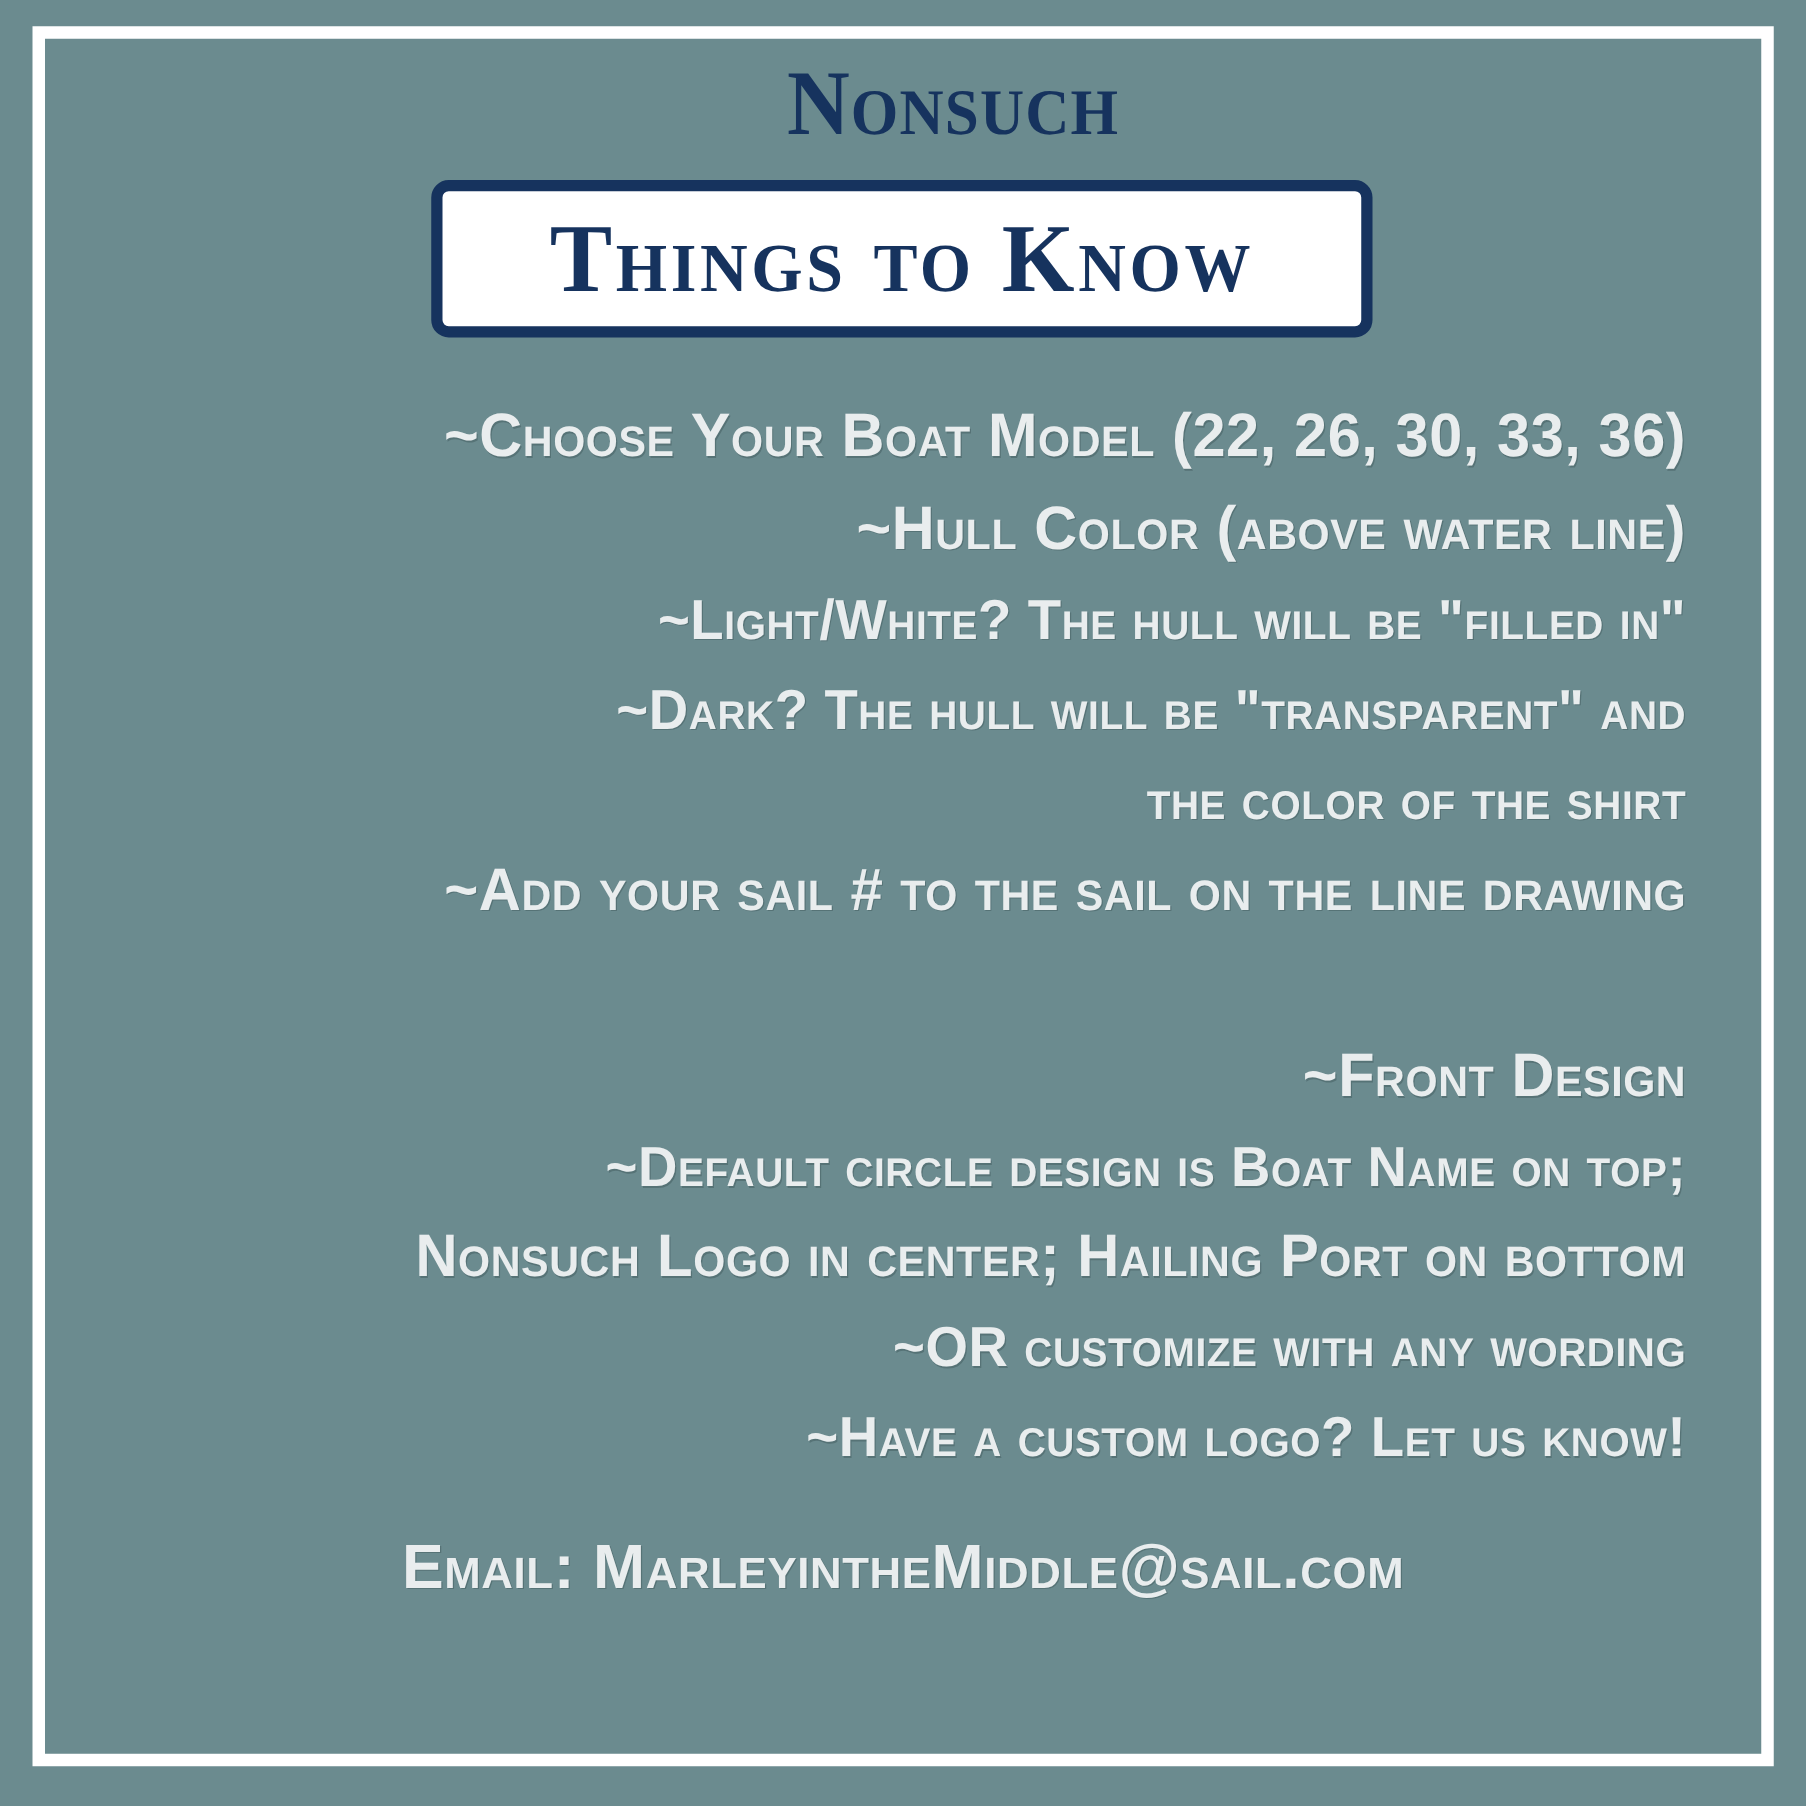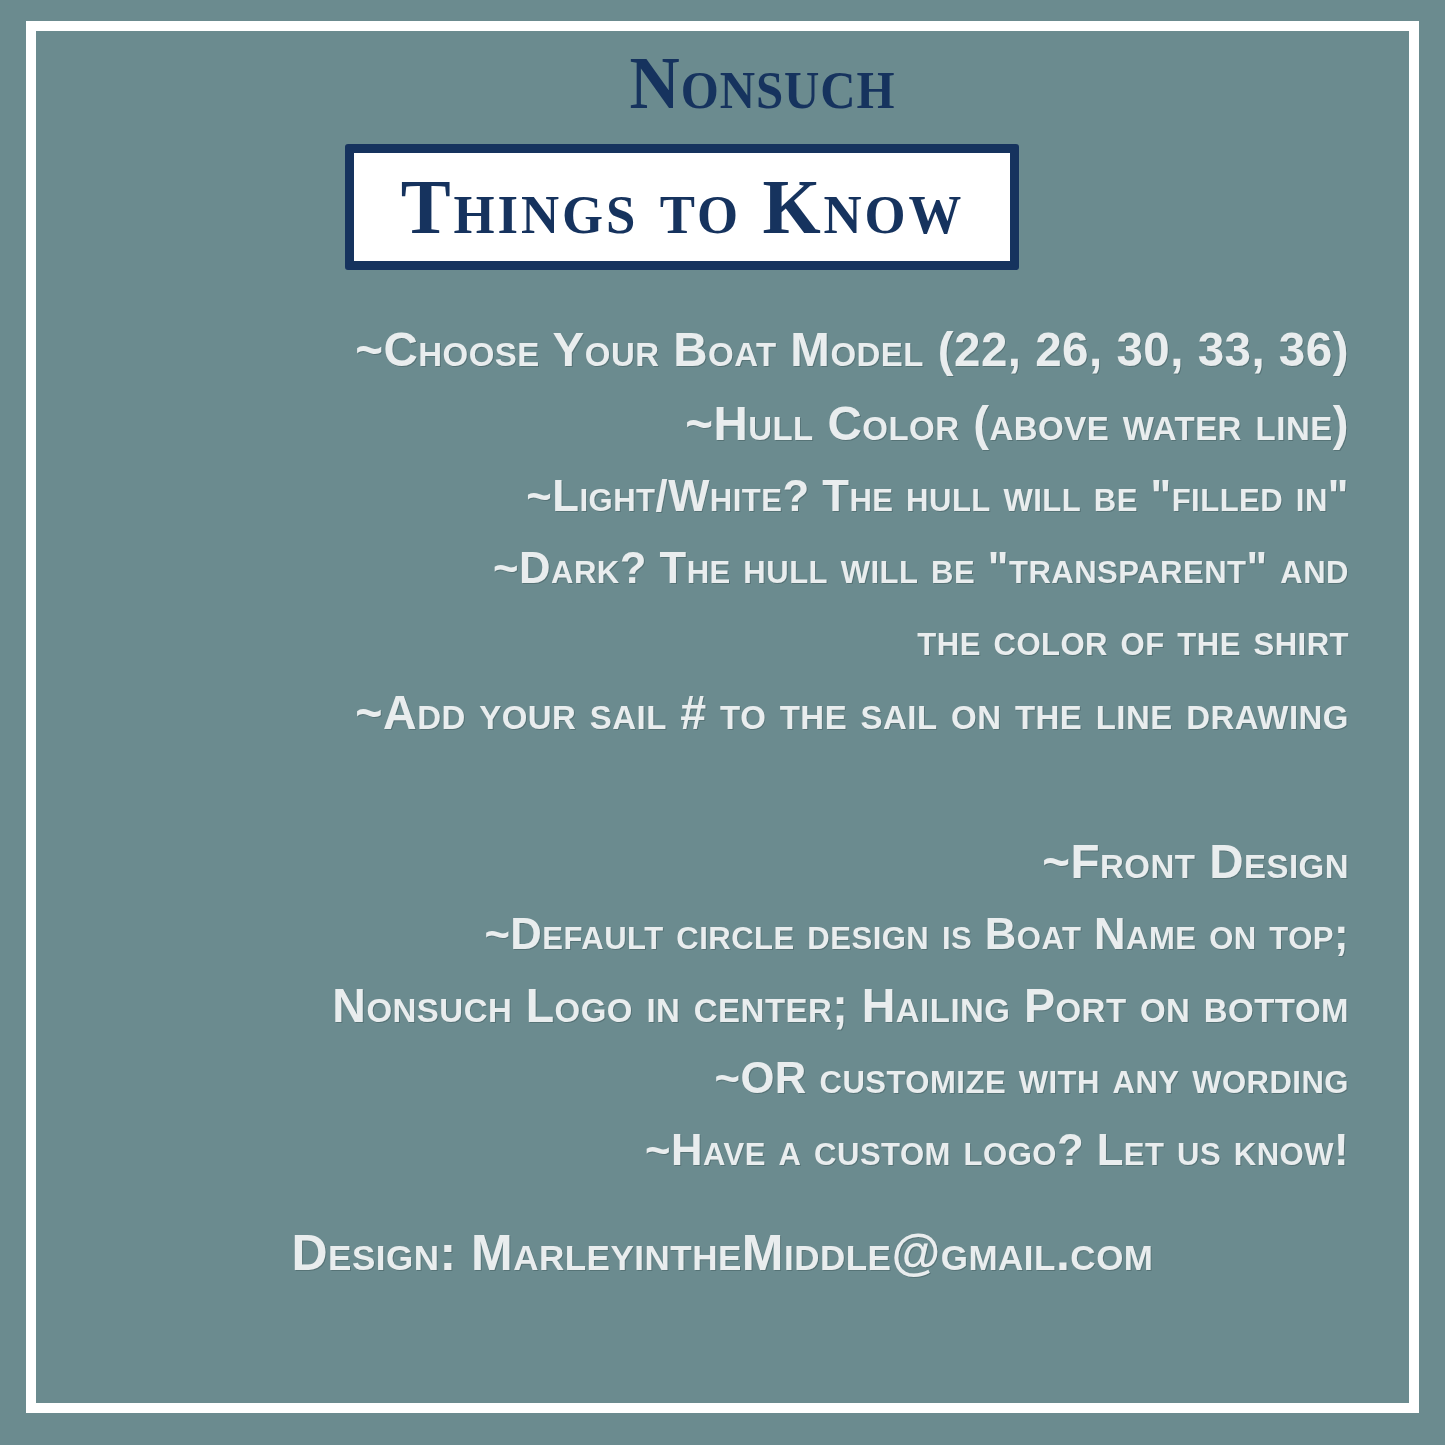--- a/index.html
+++ b/index.html
@@ -53,25 +53,25 @@
     line-height: 0.95;
     letter-spacing: 1px;
     color: #16335e;
     transform: scaleX(0.94);
   }
 
   #title-box {
     position: absolute;
     left: 345px;
     top: 144px;
-    width: 674px;
+    width: 753px;
     height: 126px;
     background: #ffffff;
     border: 9px solid #16335e;
-    border-radius: 3px;
+    border-radius: 14px;
     box-sizing: border-box;
     display: flex;
     align-items: center;
     justify-content: center;
   }
 
   #section-title {
     font-family: "Liberation Serif", serif;
     font-variant: small-caps;
     font-weight: 700;
@@ -189,15 +189,15 @@
       <div class="line cont"><span>the color of the shirt</span></div>
       <div class="line lvl1 wide"><span class="bullet">~</span><span>Add your sail # to the sail on the line drawing</span></div>
       <div class="gap"></div>
       <div class="line lvl1"><span class="bullet">~</span><span>Front Design</span></div>
       <div class="line lvl2"><span class="bullet">~</span><span>Default circle design is Boat Name on top;</span></div>
       <div class="line cont wide"><span>Nonsuch Logo in center; Hailing Port on bottom</span></div>
       <div class="line lvl2"><span class="bullet">~</span><span>OR customize with any wording</span></div>
       <div class="line lvl2"><span class="bullet">~</span><span>Have a custom logo? Let us know!</span></div>
     </div>
 
-  <div id="email-line">Design: MarleyintheMiddle@gmail.com</div>
+  <div id="email-line">Email: MarleyintheMiddle@sail.com</div>
 
 </div>
 
 </body></html>

